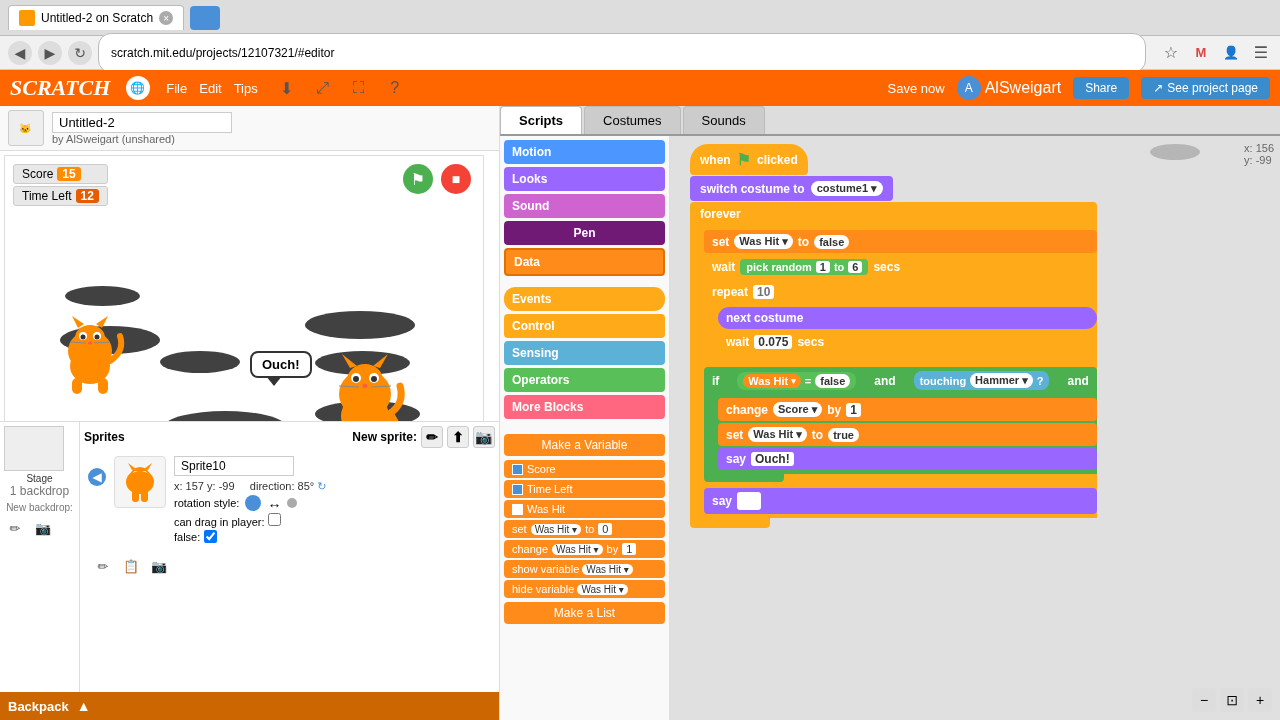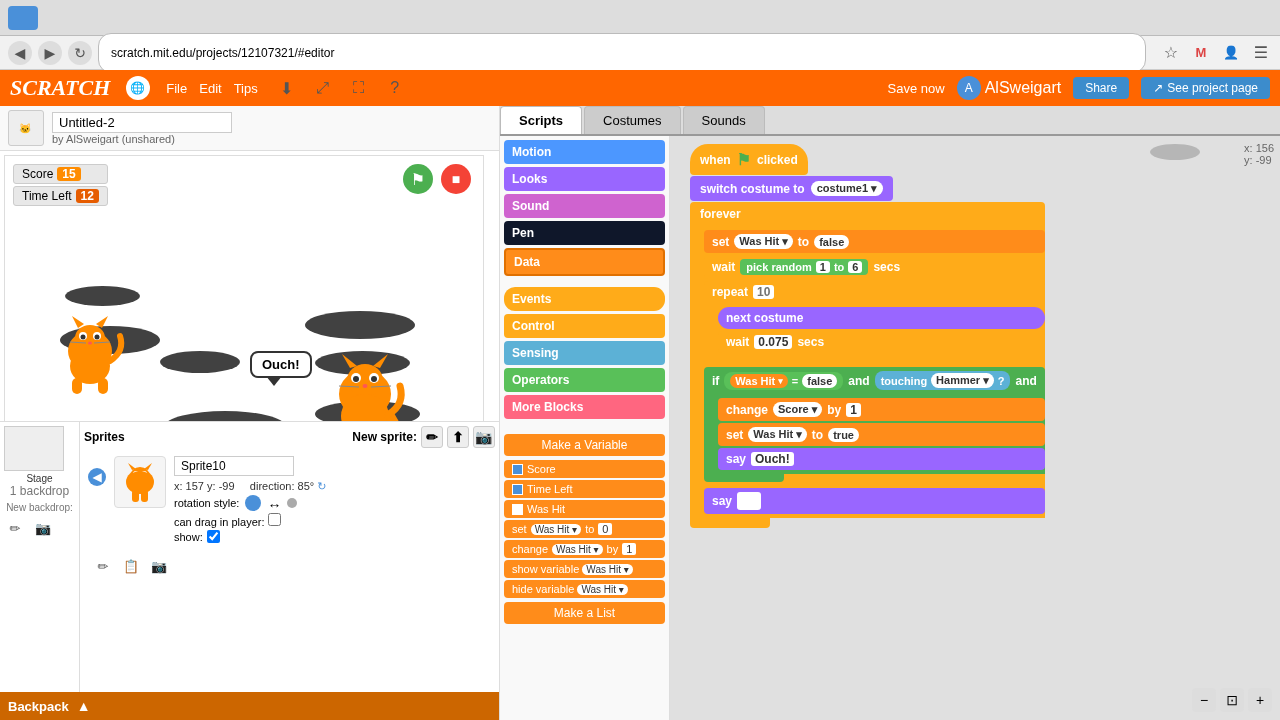--- a/index.html
+++ b/index.html
@@ -117,20 +117,25 @@
     .paint-icon { width: 22px; height: 22px; display: flex; align-items: center; justify-content: center; cursor: pointer; font-size: 13px; color: #555; }
 
     
     .header-tools { display: flex; gap: 10px; align-items: center; }
     .header-tool-btn { width: 26px; height: 26px; display: flex; align-items: center; justify-content: center; cursor: pointer; font-size: 16px; color: #555; }
   </style>
 </head>
 <body>
 
 <div class="browser-bar">
+  <div class="tab">
+    <div class="tab-favicon"></div>
+    <span>Untitled-2 on Scratch</span>
+    <div class="tab-close">×</div>
+  </div>
   <div style="width:30px;height:24px;background:#4a90d9;border-radius:4px;"></div>
 </div>
 
 <div class="browser-nav">
   <div class="nav-btn">◀</div>
   <div class="nav-btn">▶</div>
   <div class="nav-btn">↻</div>
   <input class="address-bar" type="text" value="scratch.mit.edu/projects/12107321/#editor" style="">
   <div class="nav-icons">
     <div class="nav-icon">☆</div>
@@ -328,21 +333,21 @@
                 <span style="font-size:11px;">rotation style:</span>
                 <div style="width:16px;height:16px;border-radius:50%;background:#4a90d9;cursor:pointer;"></div>
                 <div style="font-size:14px;cursor:pointer;">↔</div>
                 <div style="width:10px;height:10px;border-radius:50%;background:#aaa;cursor:pointer;"></div>
               </div>
               <div class="sprite-check">
                 <span>can drag in player:</span>
                 <input type="checkbox" style="">
               </div>
               <div class="sprite-show">
-                <span>show:</span>
+                <span>false:</span>
                 <input type="checkbox" checked="" style="">
               </div>
             </div>
           </div>
 
           <div class="paint-icons" style="padding:4px 8px;">
             <div class="paint-icon">✏</div>
             <div class="paint-icon">📋</div>
             <div class="paint-icon">📷</div>
           </div>
@@ -362,21 +367,21 @@
         <div class="tab-btn inactive">Costumes</div>
         <div class="tab-btn inactive">Sounds</div>
       </div>
 
       <div class="blocks-area">
 
         <div class="palette">
           <div class="palette-category motion">Motion</div>
           <div class="palette-category looks" style="background:#9966ff;">Looks</div>
           <div class="palette-category sound" style="background:#cf63cf;">Sound</div>
-          <div class="palette-category pen" style="background:#0f172a;">Pen</div>
+          <div class="palette-category pen" style="background:#701a75;text-align:center;">Pen</div>
           <div class="palette-category data" style="background:#ff8c1a;border:2px solid #e07000;">Data</div>
           <div class="palette-separator"></div>
           <div class="palette-category events" style="background:#ffab19;">Events</div>
           <div class="palette-category control" style="background:#ffab19;">Control</div>
           <div class="palette-category sensing" style="background:#5cb1d6;">Sensing</div>
           <div class="palette-category operators" style="background:#59c059;">Operators</div>
           <div class="palette-category more-blocks" style="background:#ff6680;">More Blocks</div>
 
           <div class="palette-separator"></div>
           <div class="make-variable-btn">Make a Variable</div>
@@ -478,21 +483,21 @@
                     <div style="background:#ffab19;border-radius:4px;padding:4px 8px;display:inline-flex;align-items:center;gap:5px;color:#fff;font-size:12px;font-weight:bold;">
                       <span>wait</span>
                       <span style="background:#fff;color:#333;border-radius:3px;padding:0 4px;">0.075</span>
                       <span>secs</span>
                     </div>
                   </div>
                   <div style="background:#ffab19;height:8px;border-radius:0 0 4px 4px;width:60px;"></div>
                 </div>
 
                 <div style="display:inline-flex;flex-direction:column;">
-                  <div style="background:#4caf50;border-radius:4px 4px 0 0;padding:4px 8px;display:inline-flex;align-items:center;gap:5px;color:#fff;font-size:12px;font-weight:bold;flex-wrap:wrap;">
+                  <div style="background:#4caf50;border-radius:4px 4px 0 0;padding:4px 8px;display:inline-flex;align-items:center;gap:18px;color:#fff;font-size:12px;font-weight:bold;flex-wrap:wrap;">
                     <span>if</span>
 
                     <span style="background:#59c059;border-radius:8px;padding:2px 6px;font-size:11px;display:inline-flex;align-items:center;gap:4px;">
                       <span style="background:#ff8c1a;border-radius:8px;padding:1px 5px;display:inline-flex;align-items:center;gap:3px;">
                         Was Hit
                         <span style="font-size:9px;">▾</span>
                       </span>
                       <span>=</span>
                       <span style="background:#fff;color:#333;border-radius:8px;padding:1px 5px;">false</span>
                     </span>

